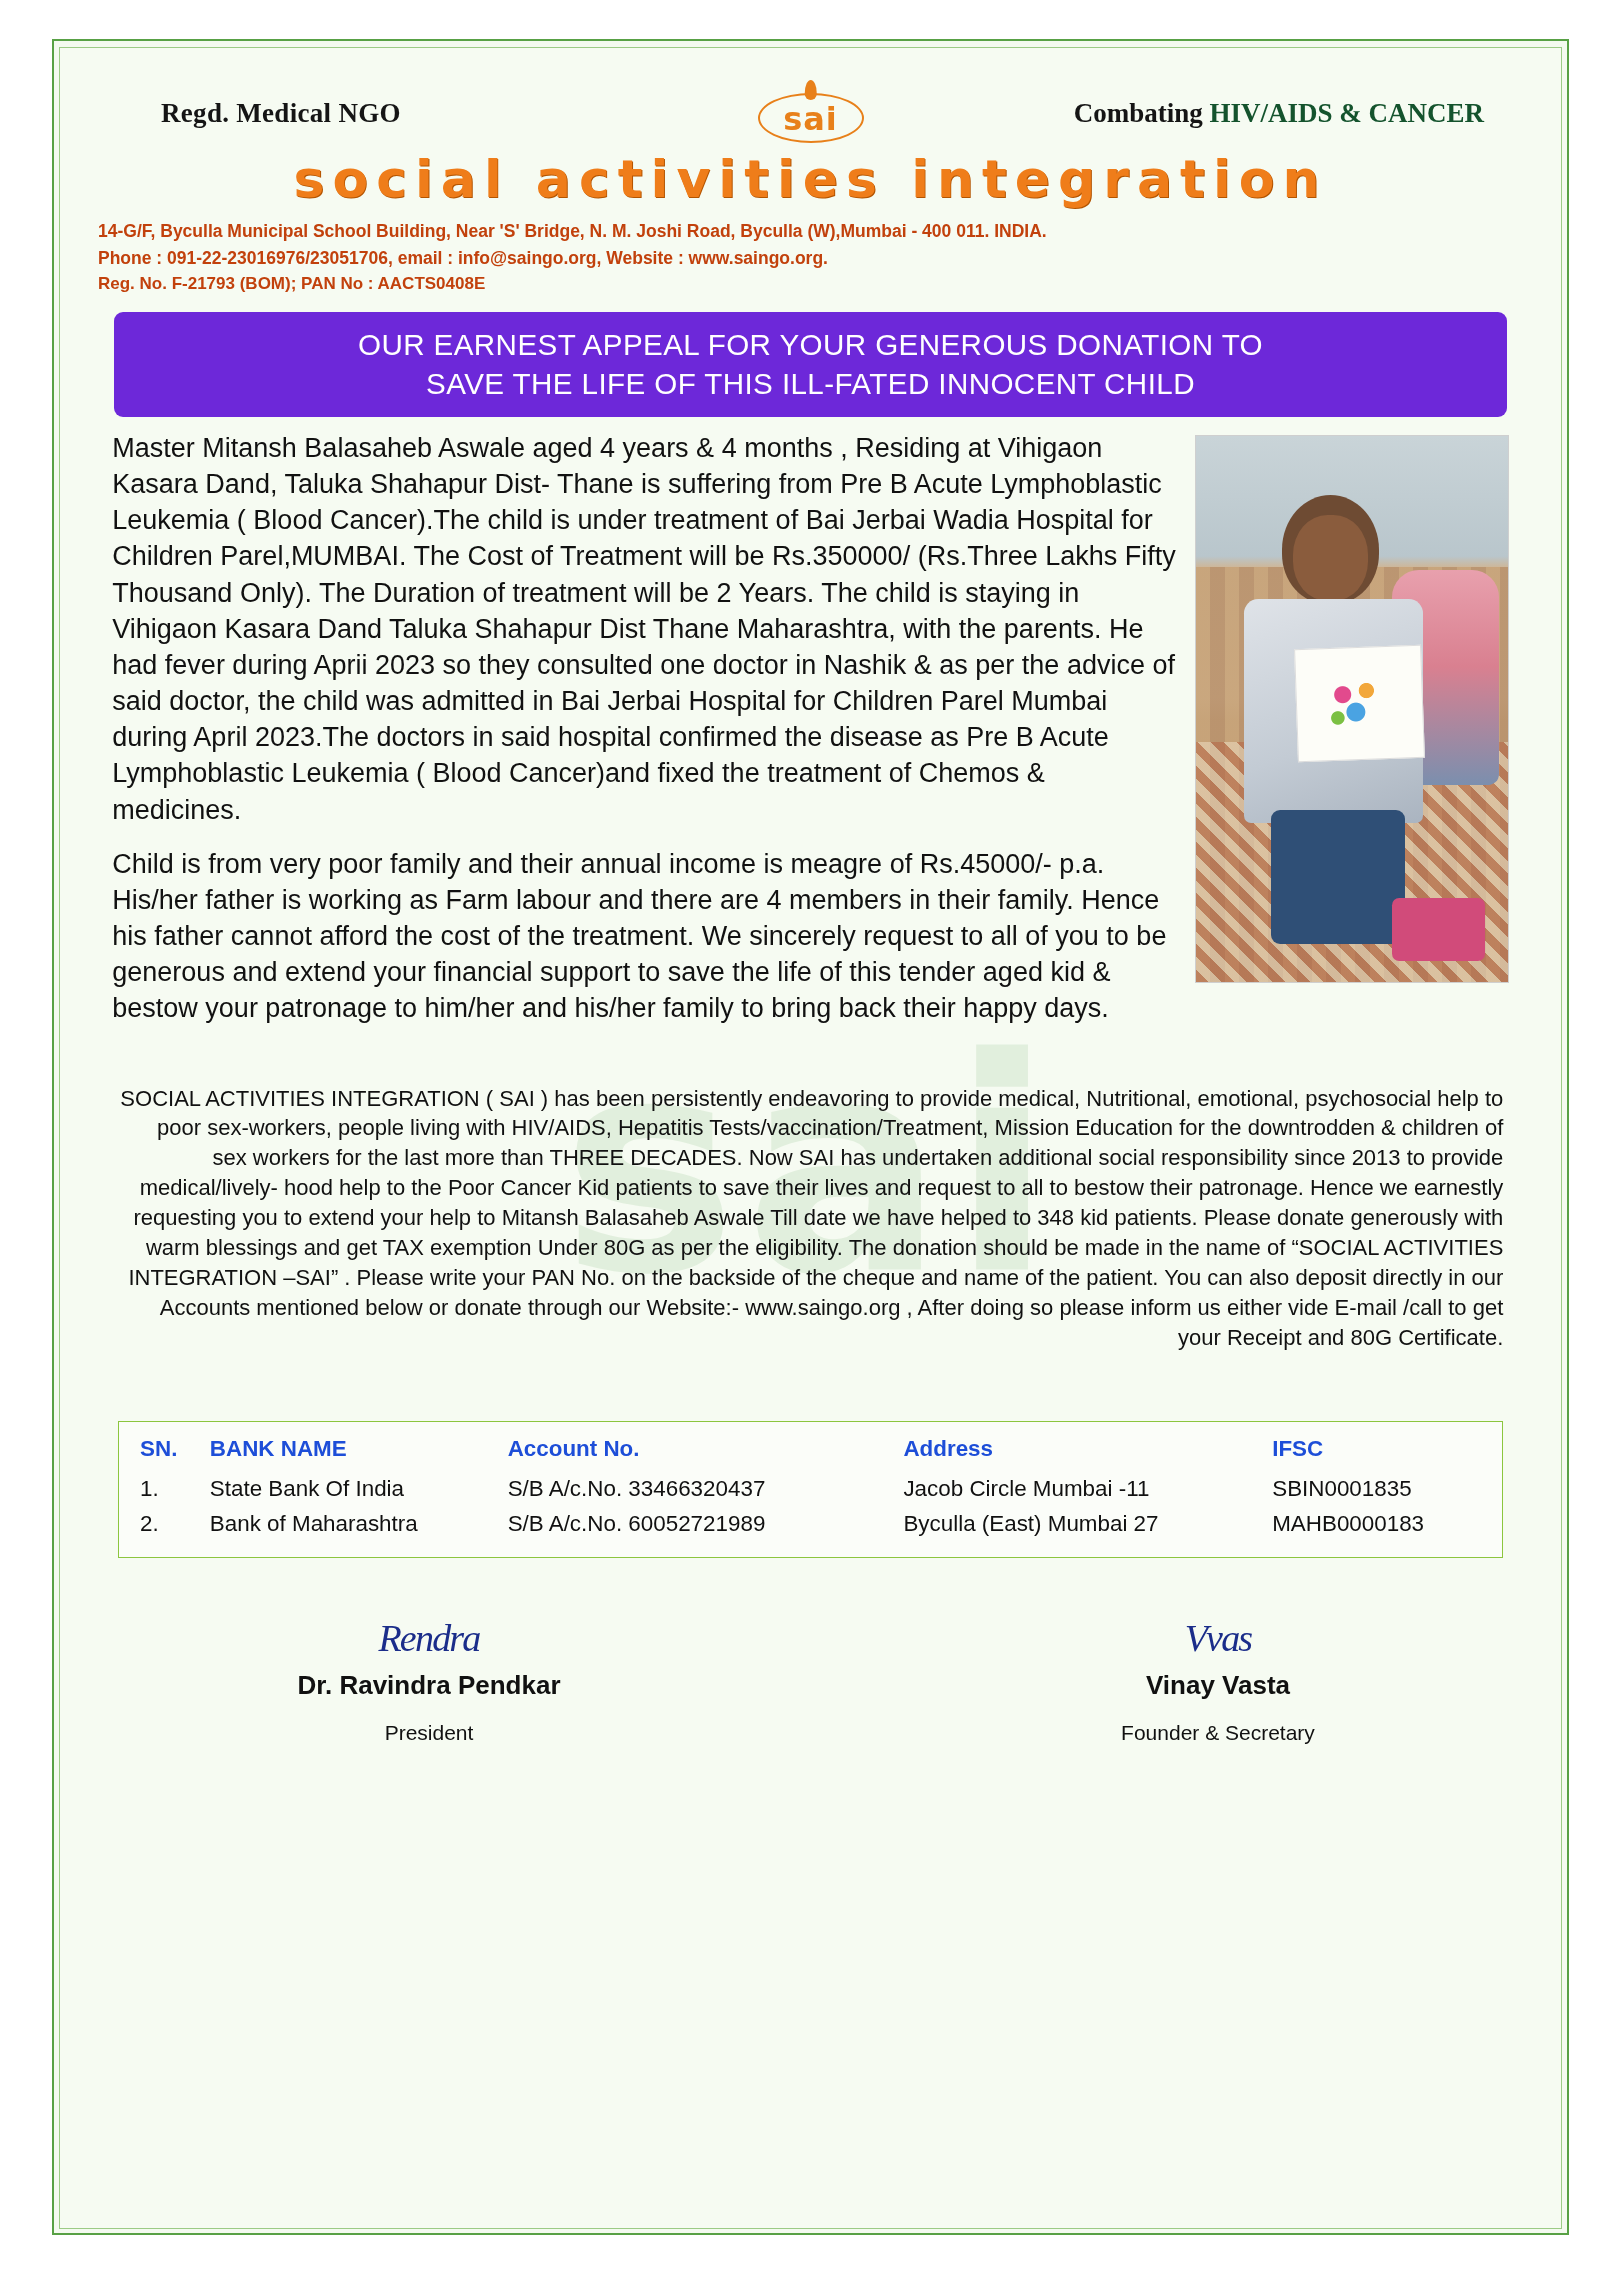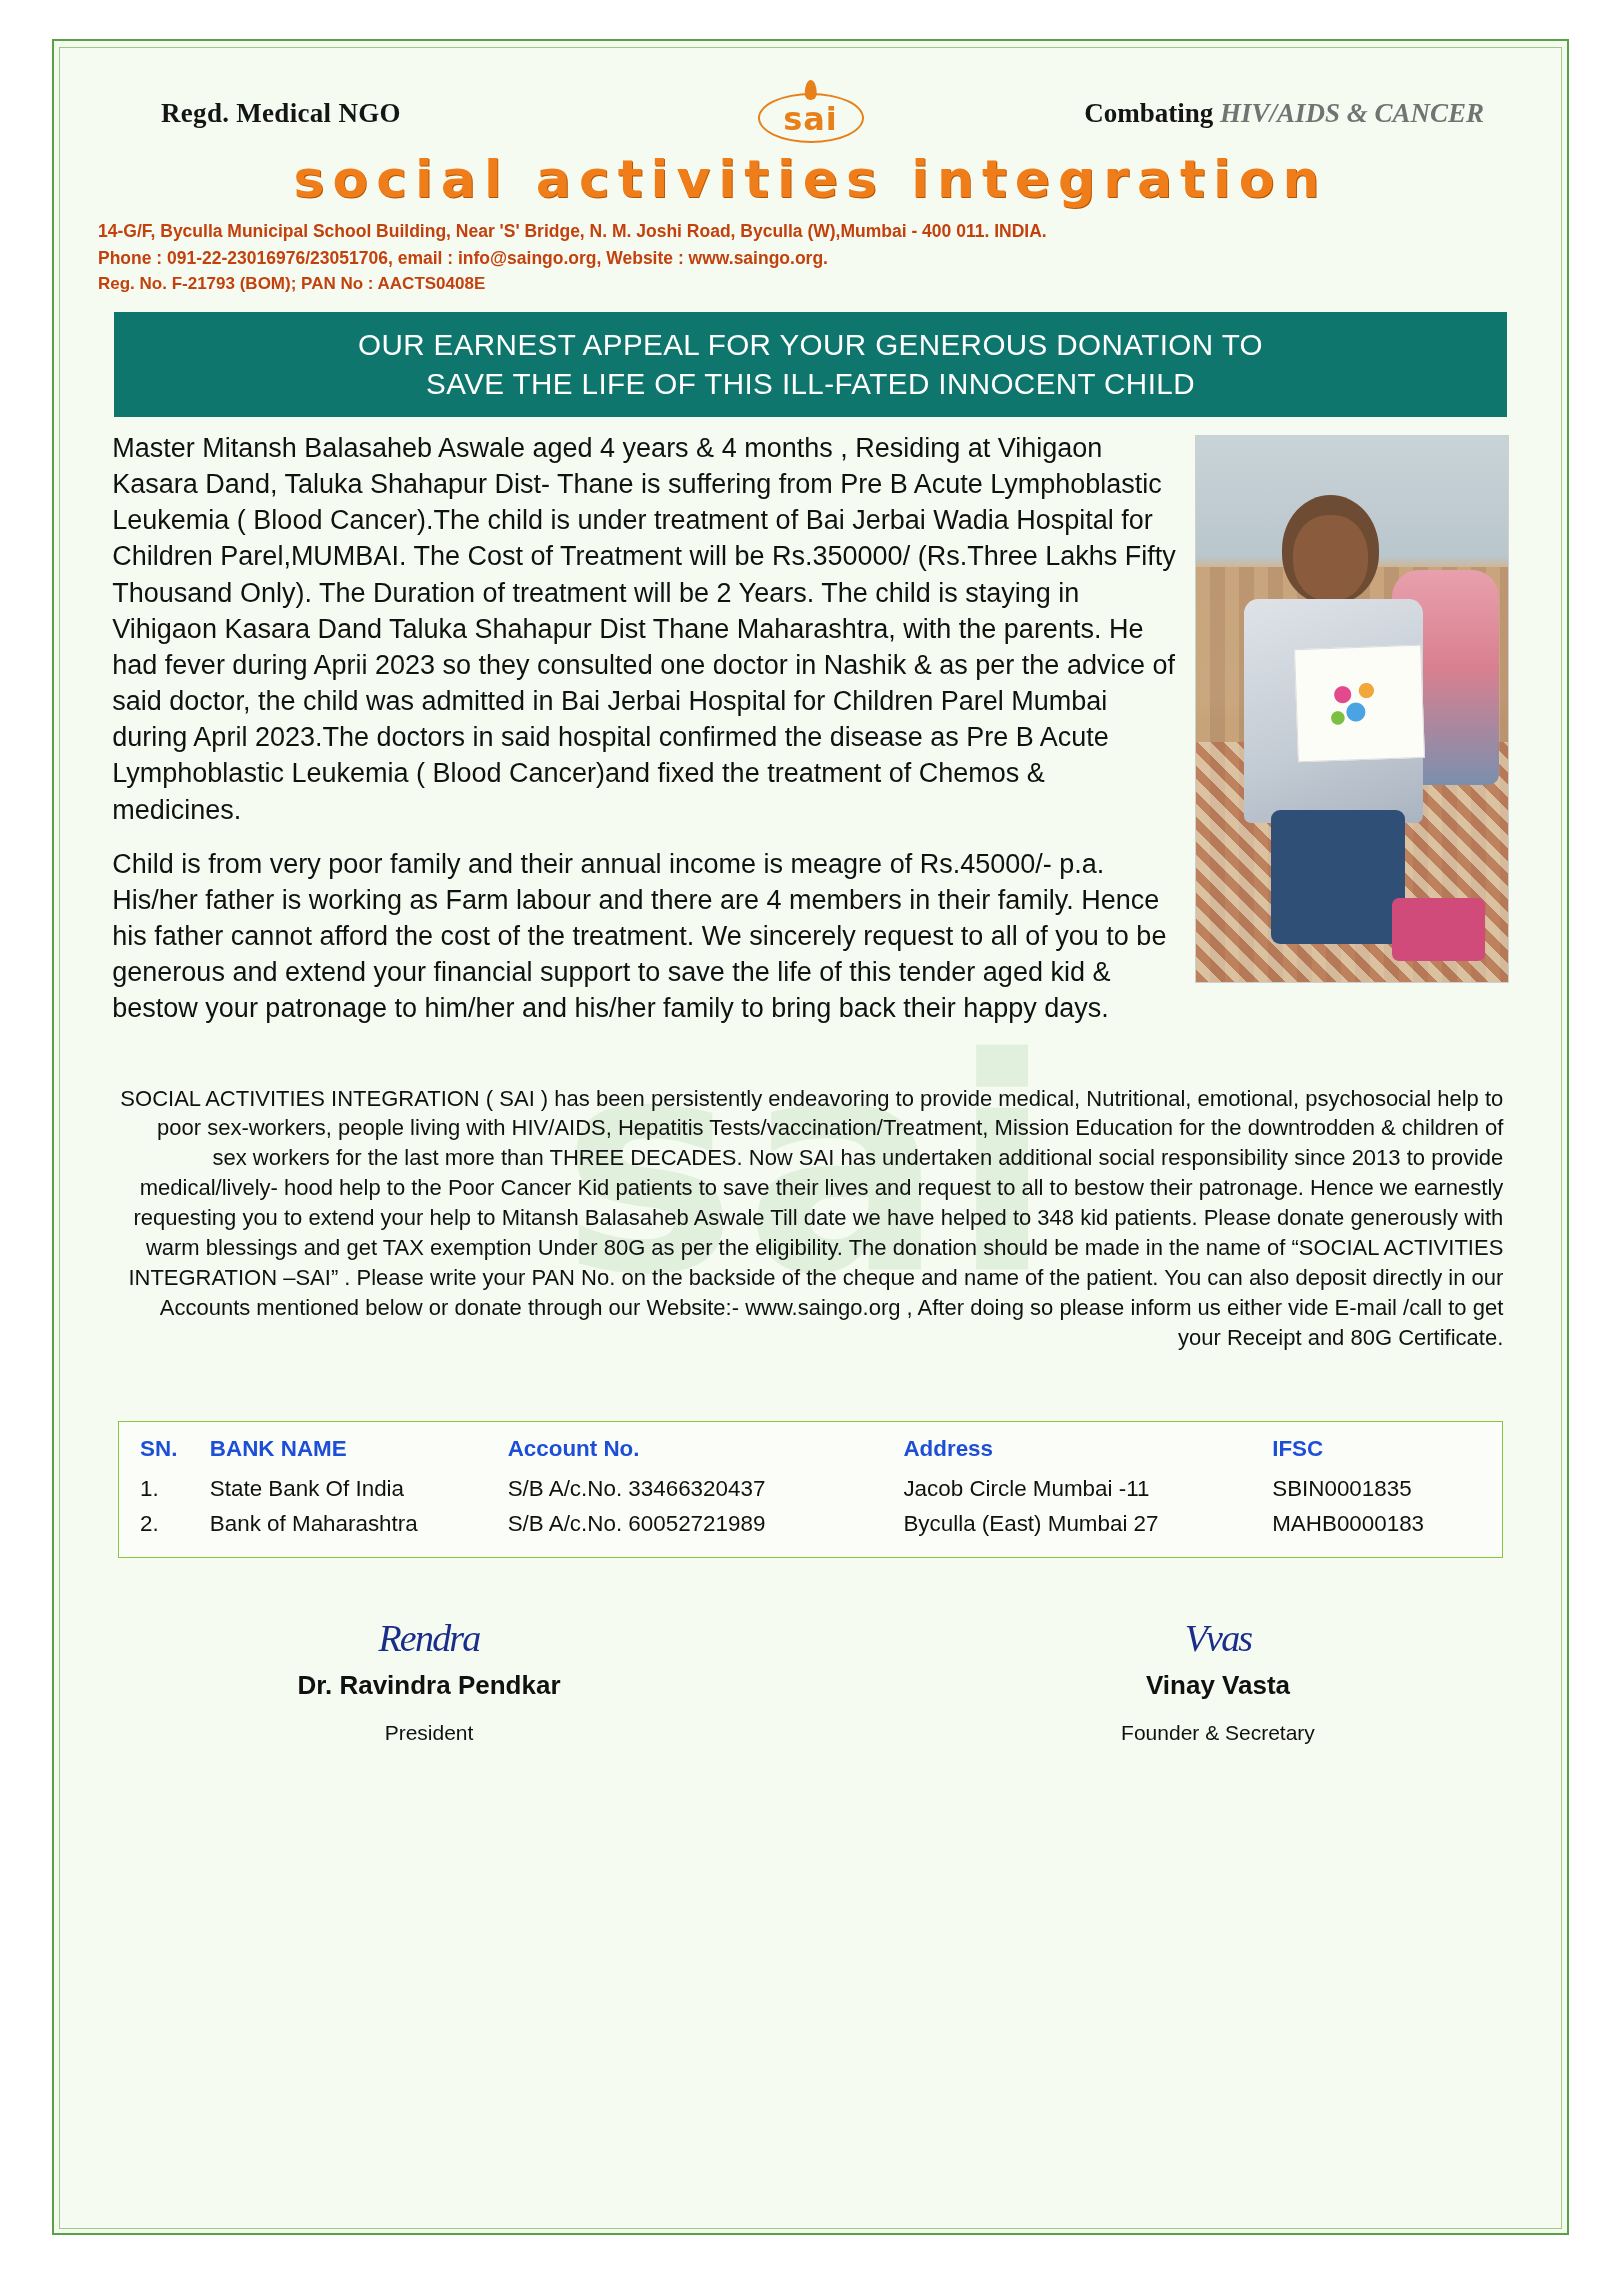--- a/index.html
+++ b/index.html
@@ -118,22 +118,21 @@
   }
   .hdr-right {
     position: absolute;
     right: 39px; top: 18px;
     font-family: "Liberation Serif", serif;
     font-weight: 700;
     font-size: 27px;
     color: #151515;
   }
   .hdr-right .red {
-    color: #737373;
-    font-style: italic;
+    color: #14532d;
   }
   .org-name {
     text-align: center;
     font-family: "DejaVu Sans", sans-serif;
     font-weight: 700;
     font-size: 52px;
     color: #ef7d1a;
     letter-spacing: 8px;
     margin-top: 5.4px;
     text-shadow: 0.9px 0.9px 0 #b35400;
@@ -147,28 +146,29 @@
     line-height: 1.5;
     margin-top: 9px;
   }
   .addr-block .reg {
     font-size: 17px;
   }
 
   
   .appeal {
     margin: 16px 16px 12px 16px;
-    background: #0f766e;
+    background: #6d28d9;
     color: #ffffff;
     text-align: center;
     font-size: 29.6px;
     font-weight: 400;
     line-height: 1.32;
     padding: 12.5px 9px 14.3px 9px;
     letter-spacing: 0.4px;
+    border-radius: 9px;
   }
 
   
   .body-wrap {
     margin: 12.5px 14.3px 0 14.3px;
     position: relative;
   }
   .photo {
     float: right;
     width: 312px;

